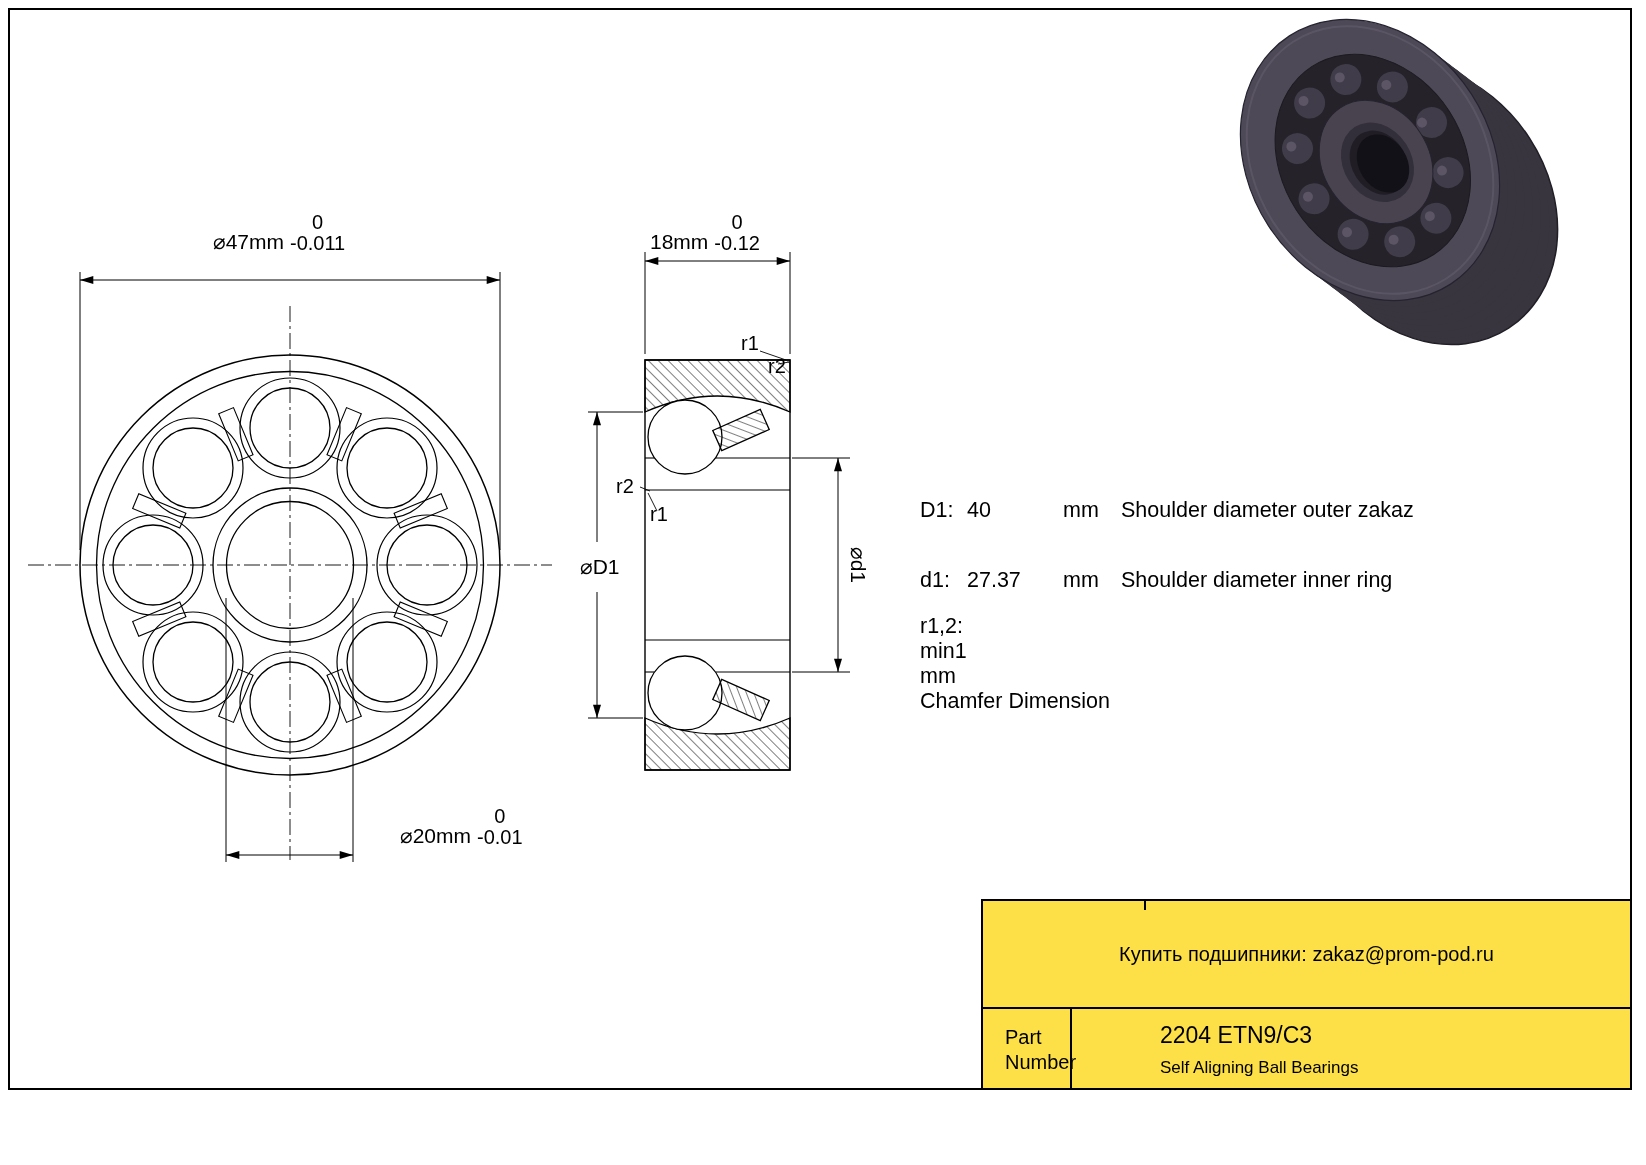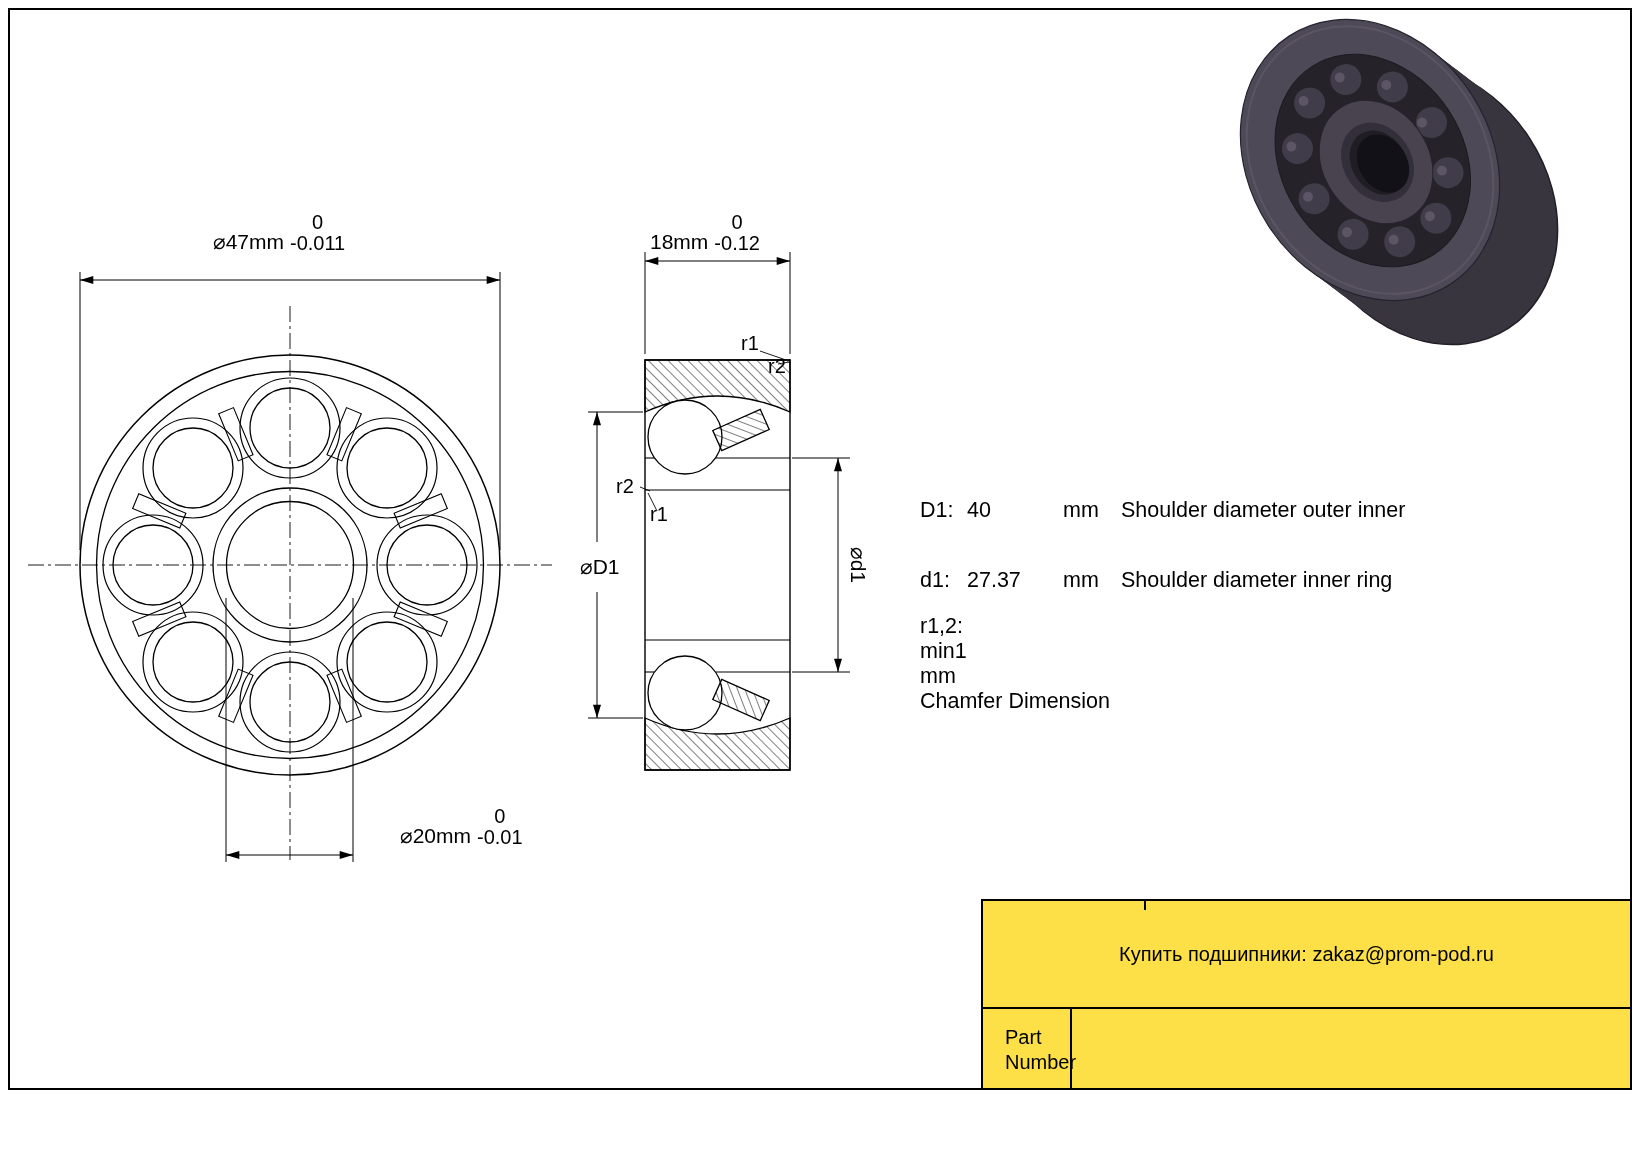--- a/index.html
+++ b/index.html
@@ -256,21 +256,21 @@
       <span>0</span>
       <span>-0.12</span>
     </span>
   </div>
 
   <div>
     <div class="spec-row" style="top:498px;">
       <span class="sp-param">D1:</span>
       <span class="sp-value">40</span>
       <span class="sp-unit">mm</span>
-      <span class="sp-desc">Shoulder diameter outer inner</span>
+      <span class="sp-desc">Shoulder diameter outer zakaz</span>
     </div>
     <div class="spec-row" style="top:568px;">
       <span class="sp-param">d1:</span>
       <span class="sp-value">27.37</span>
       <span class="sp-unit">mm</span>
       <span class="sp-desc">Shoulder diameter inner ring</span>
     </div>
     <div class="spec-row" style="top:614px;flex-direction:column;">
       <span class="sp-param">r1,2:</span>
       <span class="sp-value">min1</span>
@@ -281,17 +281,21 @@
 
   <div class="title-block">
     <div class="tb-top">
       <span>Купить подшипники: zakaz@prom-pod.ru</span>
     </div>
     <div class="tb-bottom">
       <div class="tb-partlabel">
         <span>Part</span>
         <span>Number</span>
       </div>
+      <div class="tb-partinfo">
+        <span class="tb-partnumber">2204 ETN9/C3</span>
+        <span class="tb-partdesc">Self Aligning Ball Bearings</span>
+      </div>
     </div>
   </div>
   <div class="tb-tick"></div>
 
 </div>
 
 </body></html>

